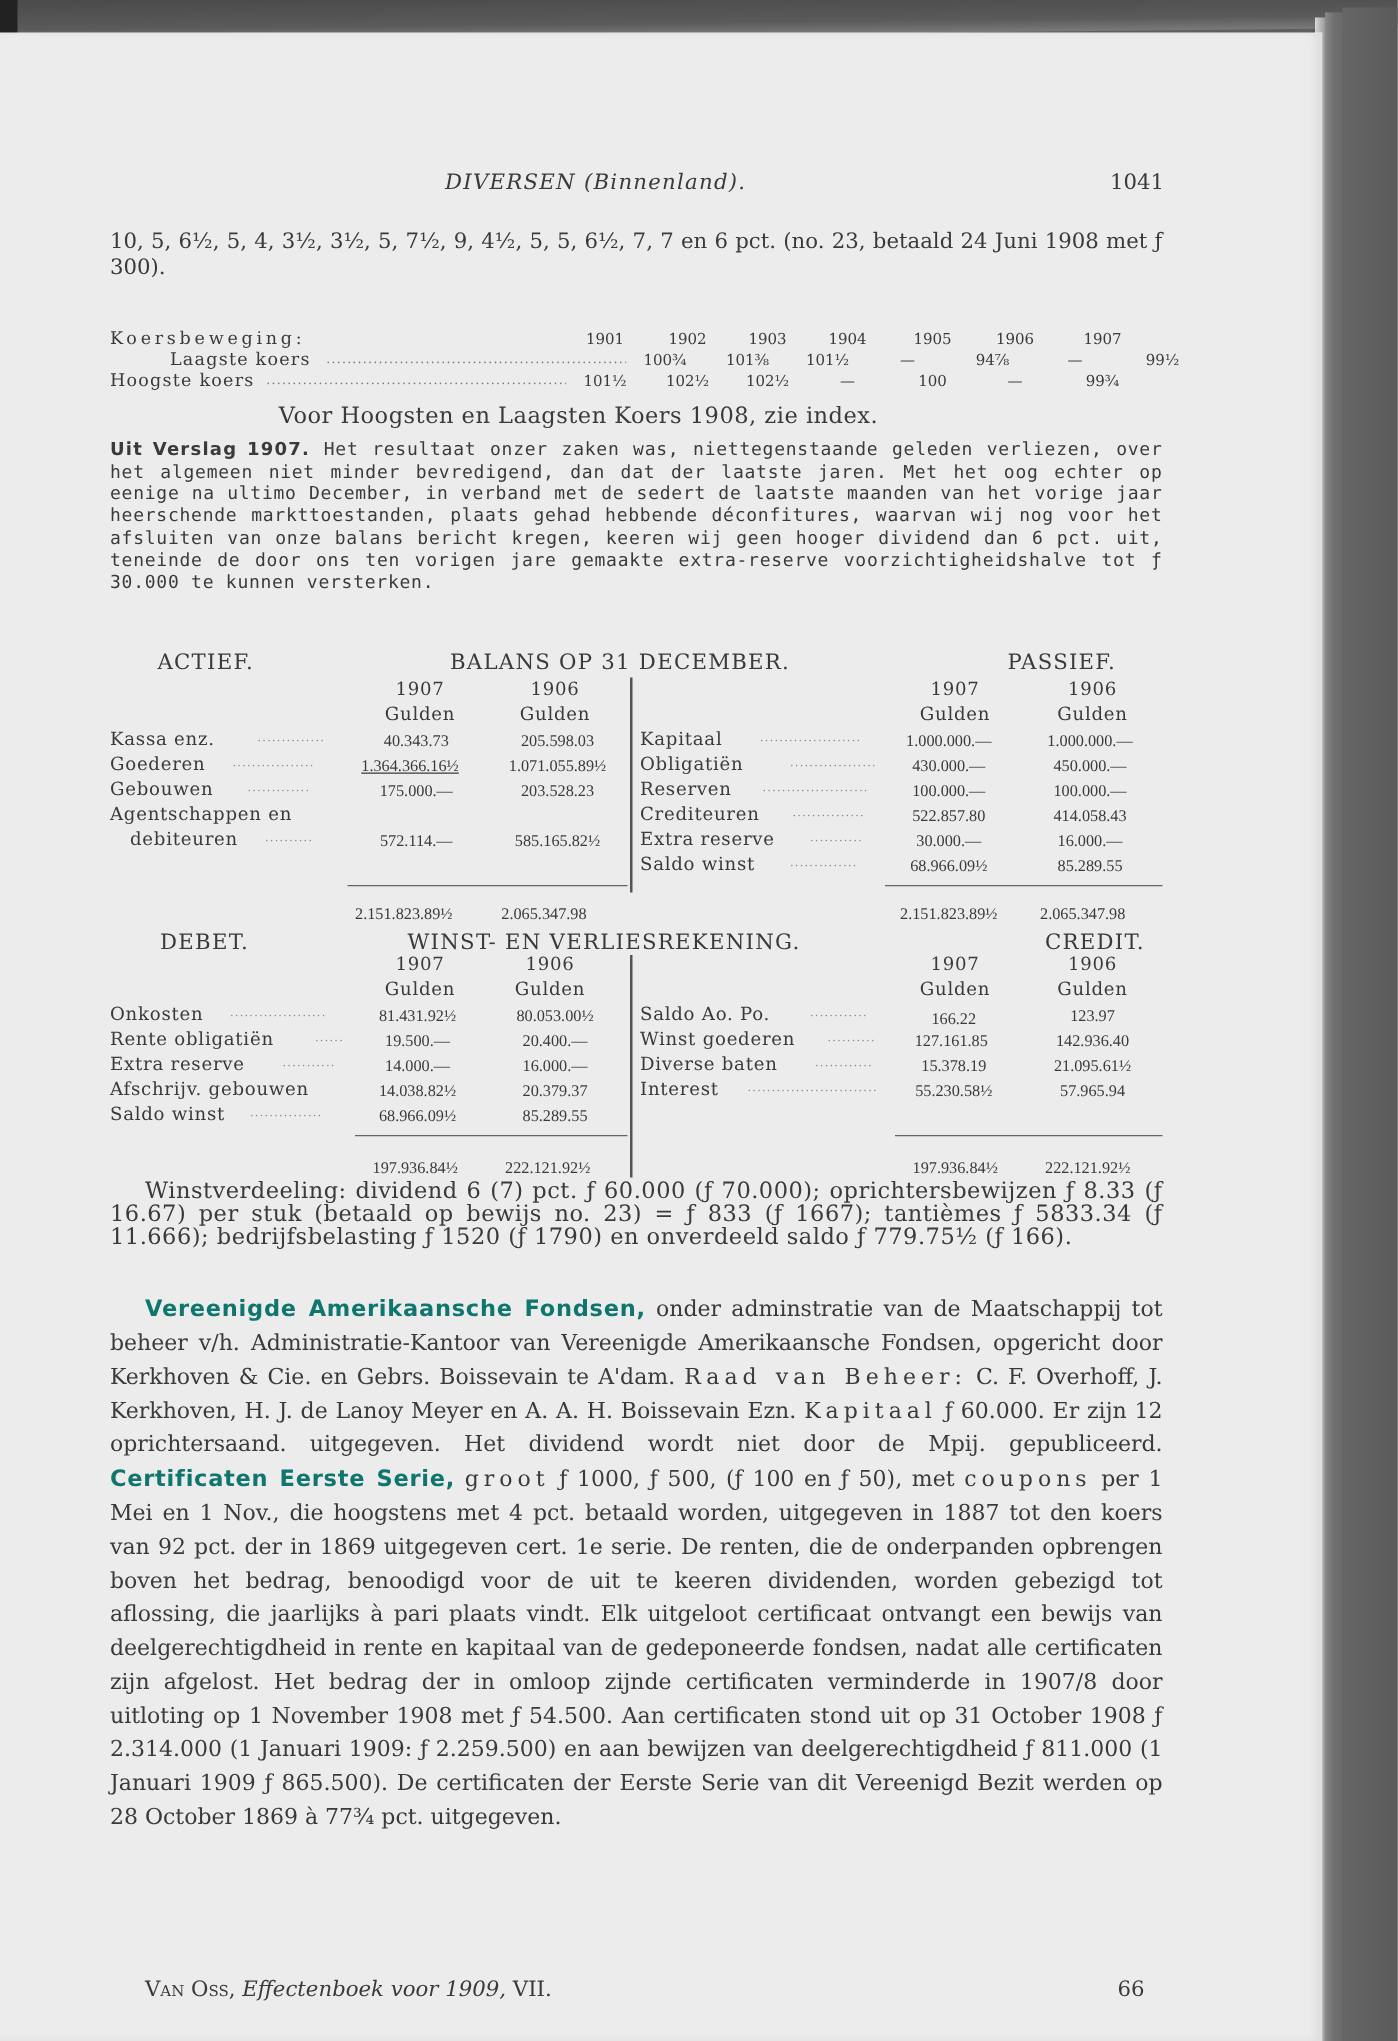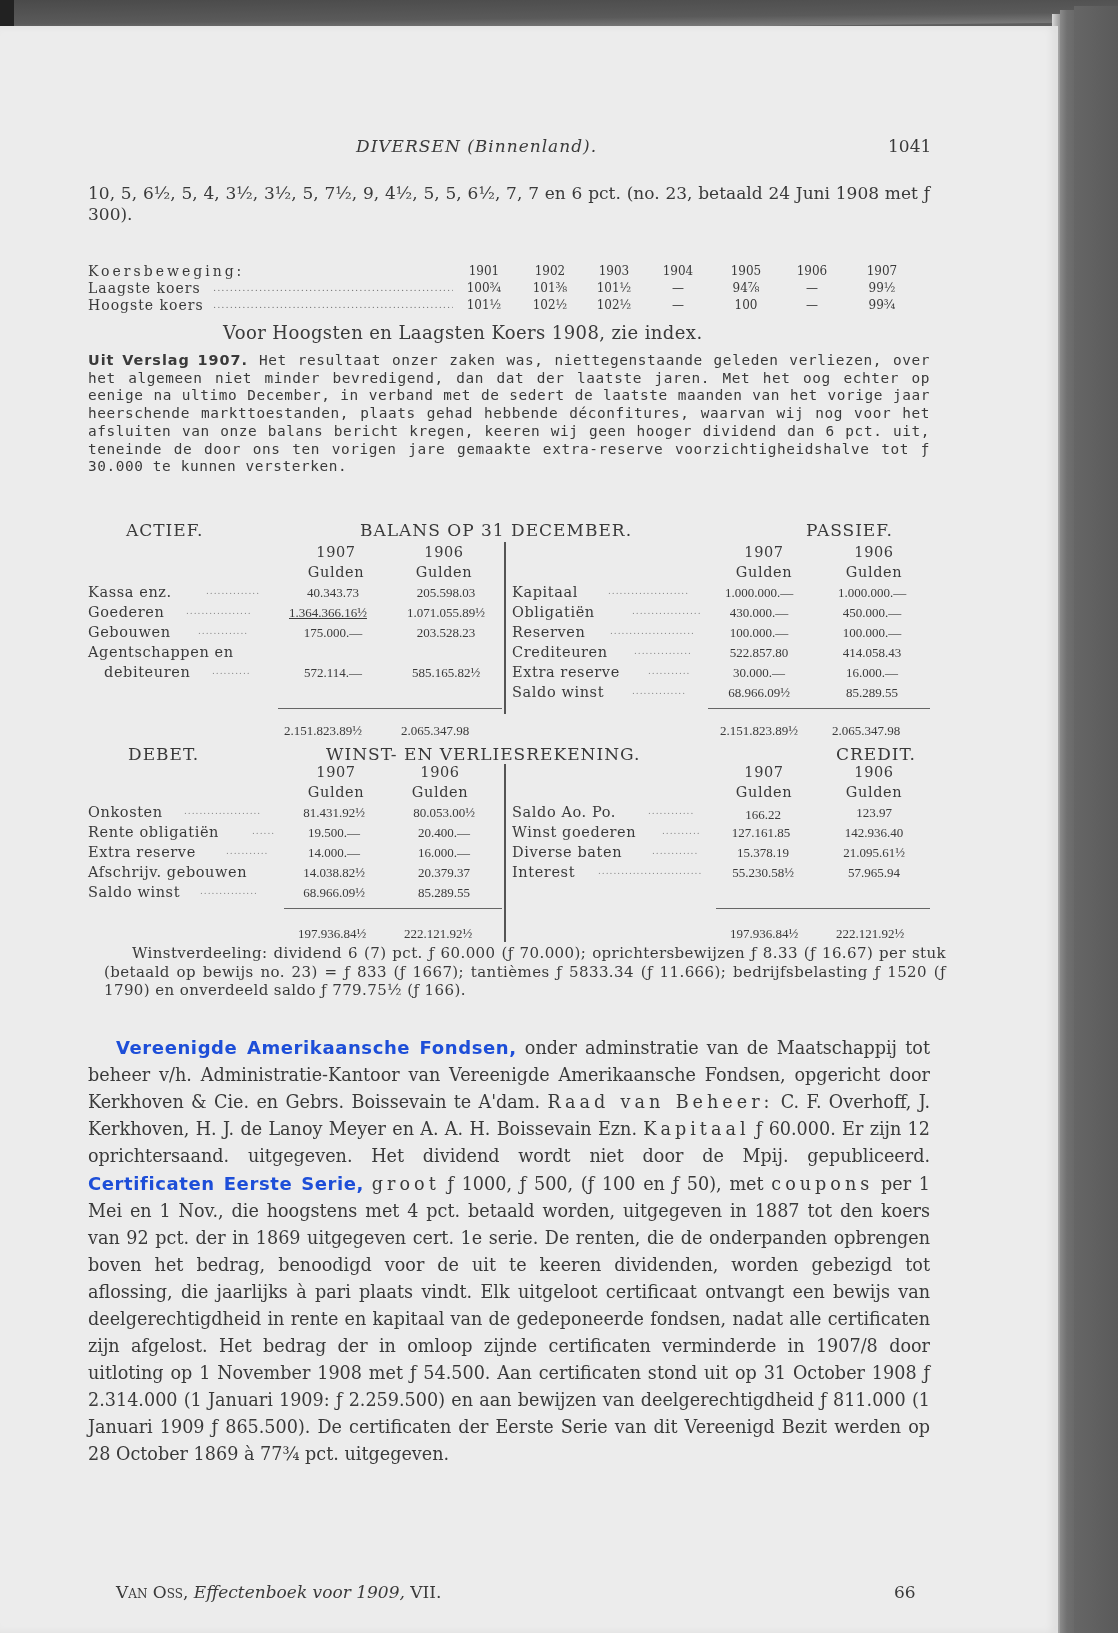--- a/index.html
+++ b/index.html
@@ -45,24 +45,24 @@
 
     .fin { font-size: 14.5px; letter-spacing: 0.6px; }
     .fin-head { font-size: 17px; letter-spacing: 1px; }
     .num { font-family: "Liberation Serif", serif; font-size: 13px; letter-spacing: 0; }
     .col { position: absolute; text-align: center; }
     .vrule { position: absolute; width: 1.5px; background: #555; }
     .hrule { position: absolute; height: 1px; background: #666; }
     .lbl { position: absolute; white-space: nowrap; }
     .dots { color: #888; font-size: 9px; letter-spacing: 1px; }
 
-    .winst { top: 918px; left: 16px; width: 842px; font-size: 15px; line-height: 18.5px; white-space: normal; text-align: justify; letter-spacing: 0.4px; }
+    .winst { top: 918px; left: 0; width: 842px; font-size: 18px; line-height: 18.5px; white-space: normal; text-align: justify; letter-spacing: 0.4px; }
 
     .body2 { top: 1030px; left: 0; width: 842px; font-size: 17.6px; line-height: 27px; white-space: normal; text-align: justify; }
-    .body2 b { font-family: "DejaVu Sans", sans-serif; font-size: 18px; letter-spacing: 0.6px; color: #1d4ed8; }
+    .body2 b { font-family: "DejaVu Sans", sans-serif; font-size: 18px; letter-spacing: 0.6px; color: #0f766e; }
     .sp { letter-spacing: 4px; }
 
     .footer-left { top: 1556px; left: 0; font-size: 17px; }
     .footer-left .sc { font-variant: small-caps; }
     .footer-left i { font-style: italic; }
     .footer-right { top: 1556px; left: 806px; font-size: 17px; }
   </style>
 </head>
 <body>
 
@@ -84,21 +84,21 @@
       <div class="kb-row" style="top:0;">
         <span class="kb-label spaced">Koersbeweging:</span>
         <span class="kb-cell" style="left:368px">1901</span>
         <span class="kb-cell" style="left:434px">1902</span>
         <span class="kb-cell" style="left:498px">1903</span>
         <span class="kb-cell" style="left:562px">1904</span>
         <span class="kb-cell" style="left:630px">1905</span>
         <span class="kb-cell" style="left:696px">1906</span>
         <span class="kb-cell" style="left:766px">1907</span>
       </div>
-      <div class="kb-row" style="top:17px;">
+      <div class="kb-row" style="top:17px;margin-left:48px;">
         <span class="kb-label">Laagste koers</span>
         <span class="kb-dots">..................................................................................</span>
         <span class="kb-cell" style="left:368px">100¾</span>
         <span class="kb-cell" style="left:434px">101⅜</span>
         <span class="kb-cell" style="left:498px">101½</span>
         <span class="kb-cell" style="left:562px">—</span>
         <span class="kb-cell" style="left:630px">94⅞</span>
         <span class="kb-cell" style="left:696px">—</span>
         <span class="kb-cell" style="left:766px">99½</span>
       </div>

